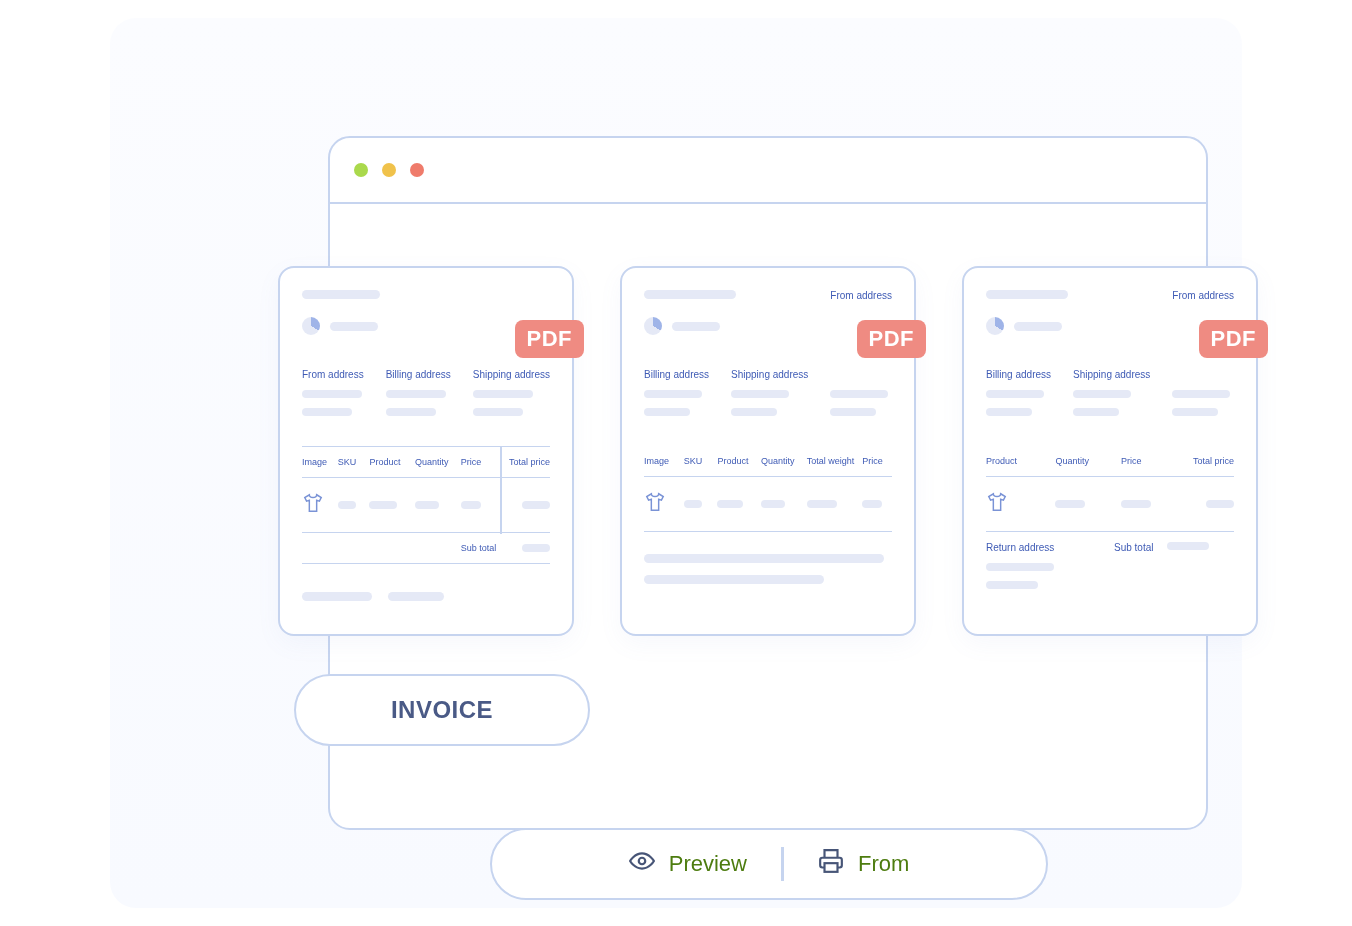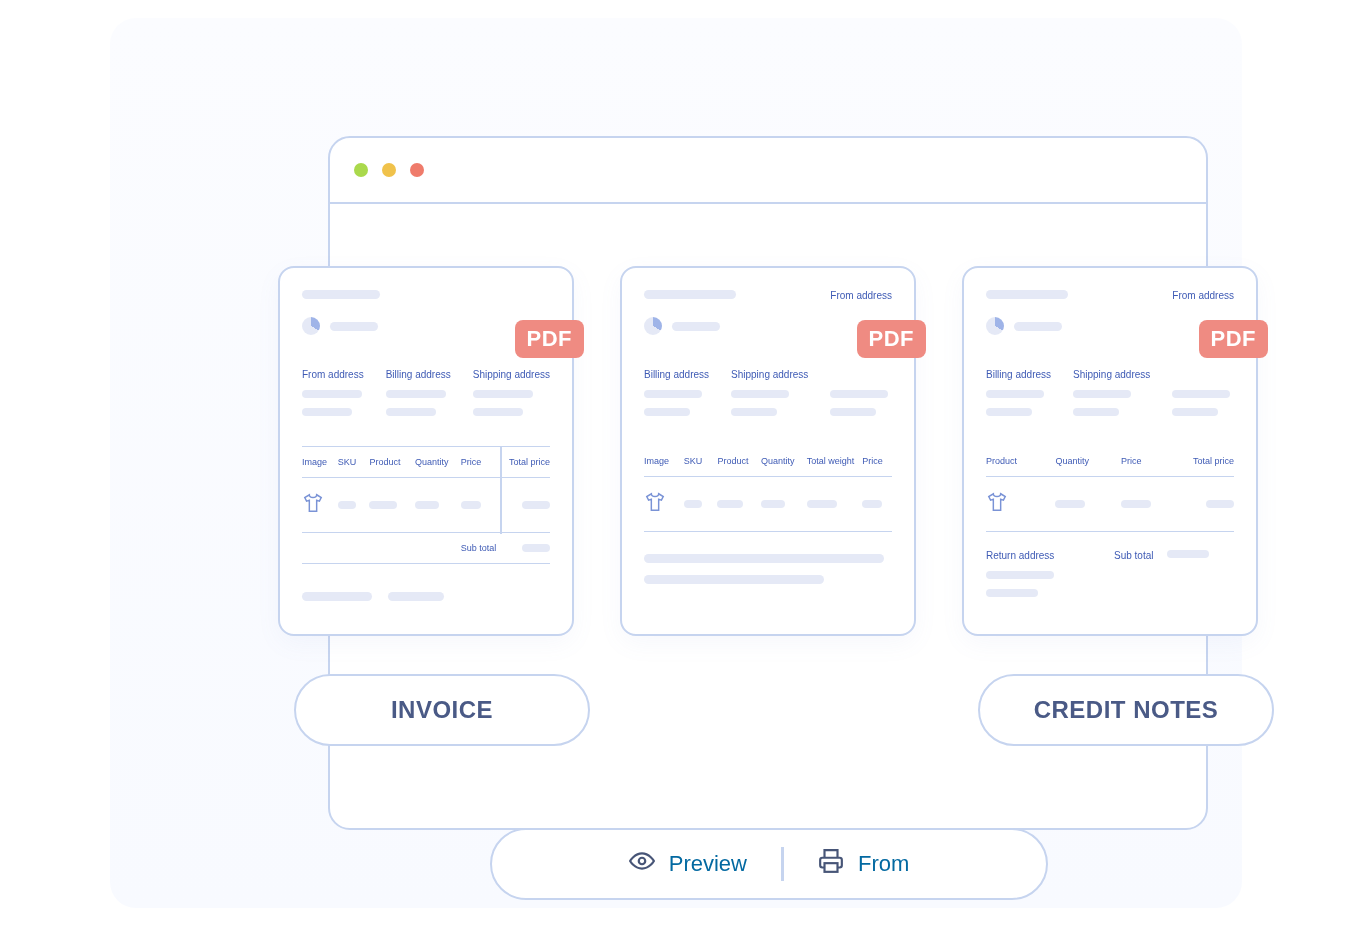--- a/index.html
+++ b/index.html
@@ -116,21 +116,21 @@
     width:558px; height:72px;
     background:#ffffff;
     border:2px solid #c6d4ef;
     border-radius:40px;
     display:flex; align-items:center; justify-content:center;
     gap:0;
   }
   .action-btn {
     display:flex; align-items:center; gap:14px;
     padding: 0 34px;
-    font-size:22px; font-weight:500; color:#0369a1;
+    font-size:22px; font-weight:500; color:#4d7c0f;
     cursor:pointer;
   }
   .action-sep { width:1.5px; height:34px; background:#c6d4ef; }
   .action-btn svg { width:26px; height:26px; stroke:#475577; fill:none; stroke-width:2; }
 
   .top-right-label {
     position:absolute; top:22px; right:22px;
     font-size:10px; color:#3f5bb5; font-weight:500;
   }
 </style>
@@ -334,38 +334,37 @@
               <div class="cell-ph" style="width:30px"></div>
             </div>
           <div style="width:60px">
               <div class="cell-ph" style="width:30px"></div>
             </div>
           <div style="width:54px;display:flex;justify-content:flex-end">
               <div class="cell-ph" style="width:28px"></div>
             </div>
         </div>
       </div>
-      <div style="display:flex;margin-top:18px;gap:10px">
+      <div style="display:flex;margin-top:10px;gap:10px">
         <div style="flex:1">
           <div class="addr-label">Return address</div>
           <div class="ph" style="width:68px;height:8px;margin-top:10px"></div>
           <div class="ph" style="width:52px;height:8px;margin-top:10px"></div>
         </div>
         <div style="width:120px;display:flex;align-items:flex-start;gap:14px">
           <div class="addr-label" style="margin:0">Sub total</div>
           <div class="ph" style="width:42px;height:8px"></div>
         </div>
       </div>
     </div>
 
   </div>
 
   <div class="pill-row">
     <div class="pill">INVOICE</div>
-    <div class="pill">CREDIT NOTES</div>
   </div>
 
   <div class="action-bar">
     <div class="action-btn">
       <span>
         <svg viewBox="0 0 24 24">
             <path d="M1 12s4-7 11-7 11 7 11 7-4 7-11 7S1 12 1 12z"></path>
             <circle cx="12" cy="12" r="3"></circle>
           </svg>
       </span>

